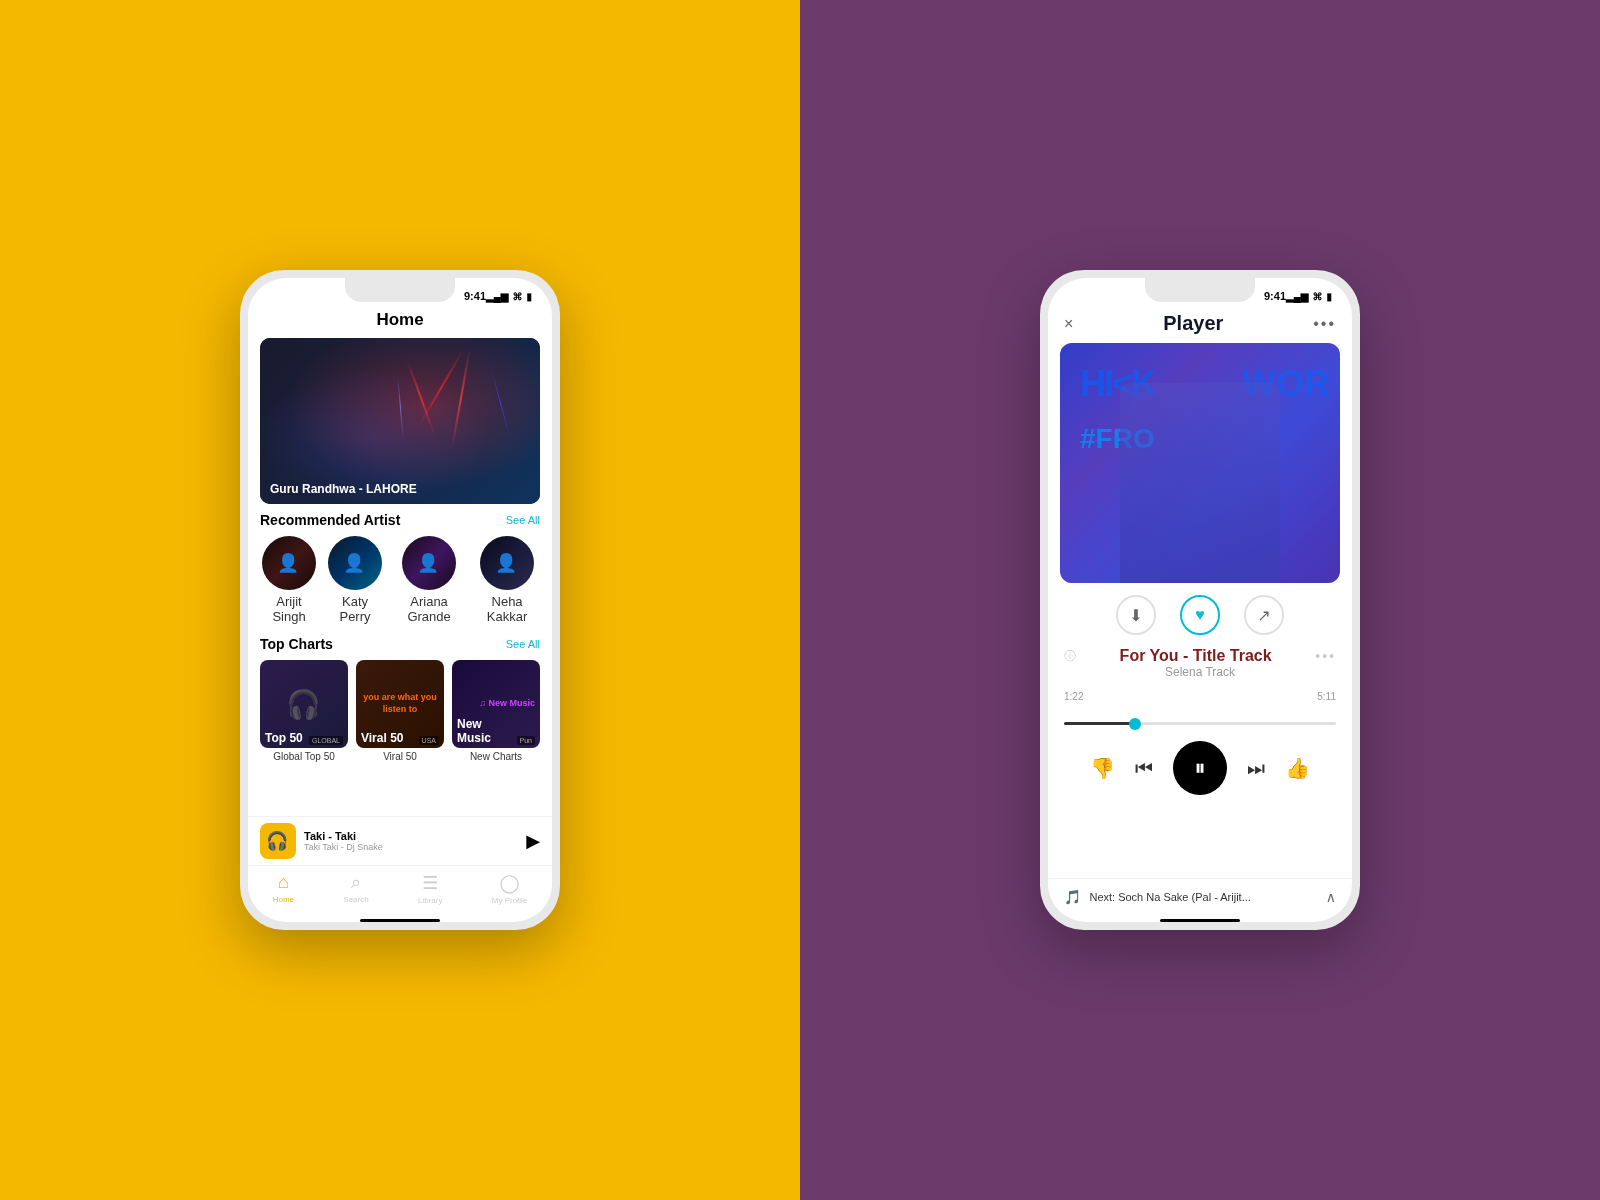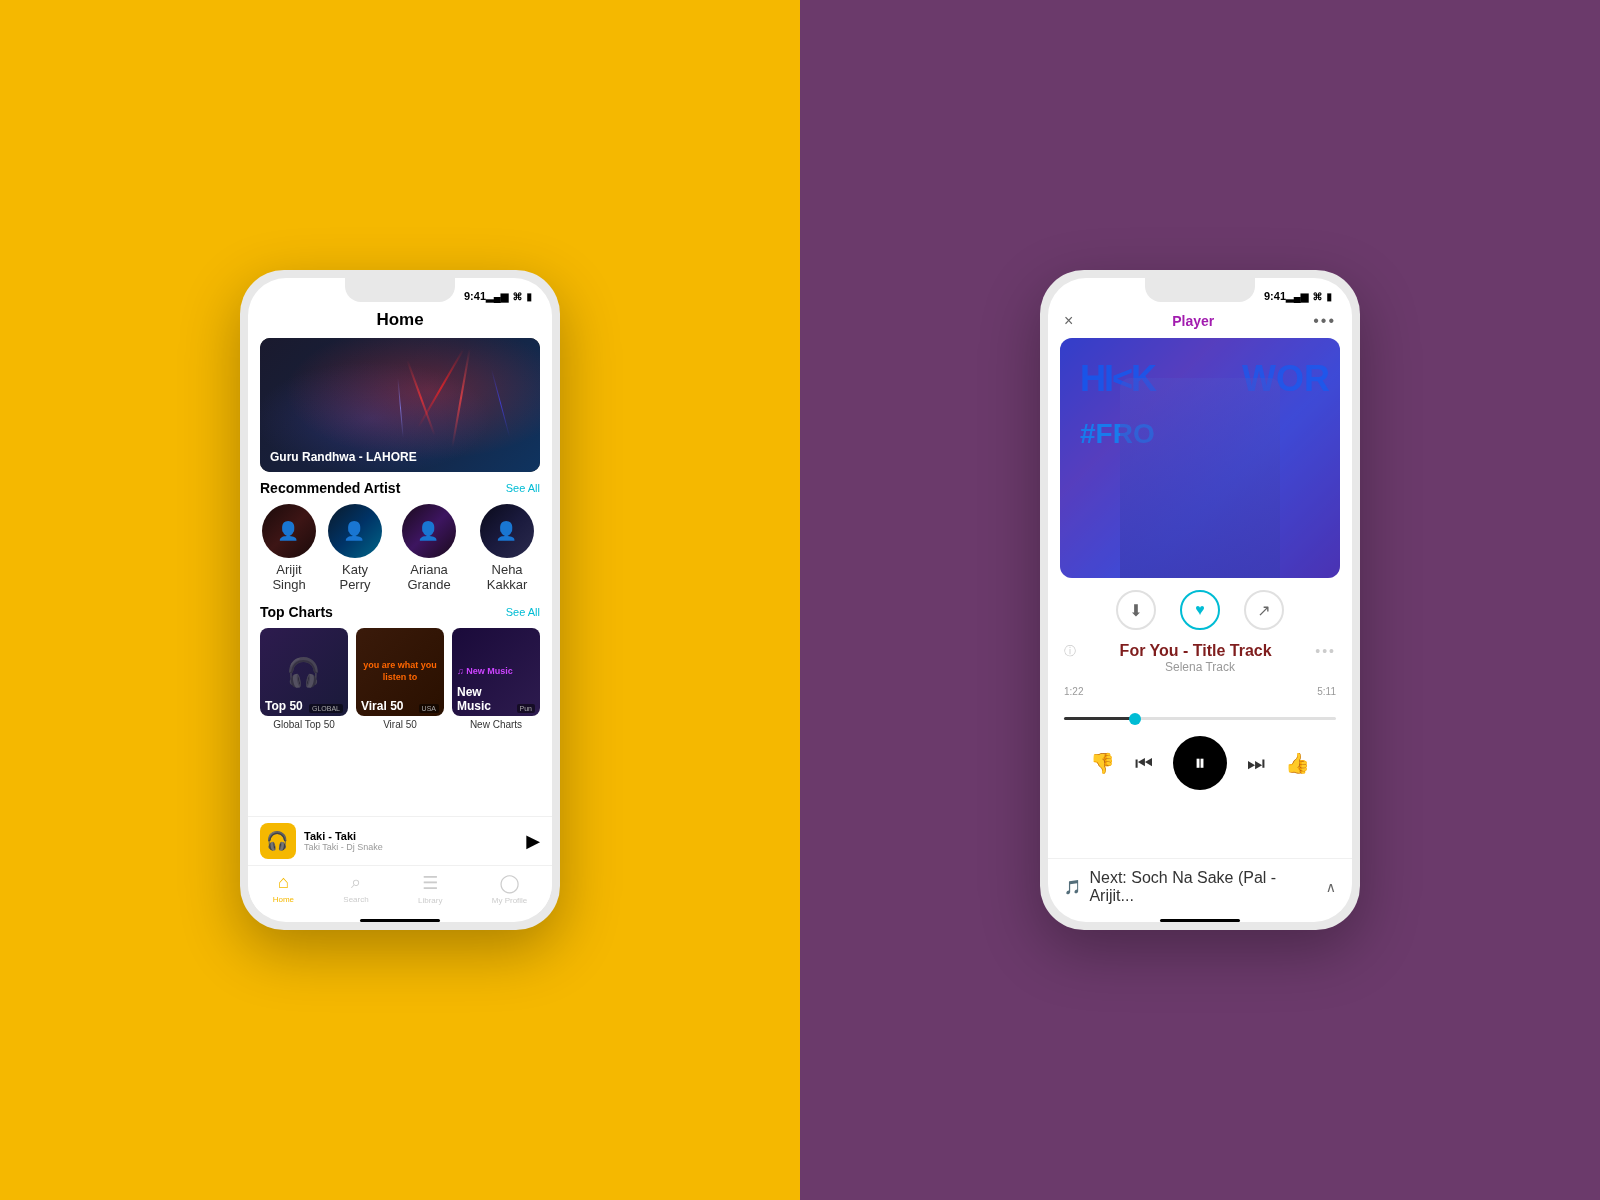--- a/index.html
+++ b/index.html
@@ -90,21 +90,21 @@
       font-size: 17px;
       font-weight: 700;
       color: #000;
       padding: 4px 0 8px;
       flex-shrink: 0;
     }
     .hero-banner {
       margin: 0 12px;
       border-radius: 10px;
       overflow: hidden;
-      height: 134px;
+      height: 166px;
       position: relative;
       flex-shrink: 0;
       background: #111;
     }
     .hero-canvas {
       width: 100%;
       height: 100%;
       background: linear-gradient(135deg, #1a1a2e 0%, #16213e 50%, #0f3460 100%);
       position: relative;
       overflow: hidden;
@@ -198,21 +198,21 @@
     }
     .chart-bg-viral {
       background: linear-gradient(135deg, #3a1a0a 0%, #2a1000 100%);
       width: 100%; height: 100%;
       display: flex; align-items: center; justify-content: center;
       position: relative;
     }
     .chart-bg-punjabi {
       background: linear-gradient(135deg, #1a0a3a 0%, #2d1b4e 100%);
       width: 100%; height: 100%;
-      display: flex; align-items: center; justify-content: flex-start;
+      display: flex; align-items: center; justify-content: flex-end;
       position: relative;
     }
     .chart-overlay {
       position: absolute;
       bottom: 0; left: 0; right: 0;
       padding: 3px 5px;
       display: flex;
       justify-content: space-between;
       align-items: flex-end;
     }
@@ -349,23 +349,23 @@
       justify-content: space-between;
       align-items: center;
       padding: 6px 16px 8px;
       flex-shrink: 0;
     }
     .player-close {
       font-size: 16px;
       color: #666;
     }
     .player-title {
-      font-size: 14px;
+      font-size: 20px;
       font-weight: 700;
-      color: #a21caf;
+      color: #0f172a;
     }
     .player-more {
       font-size: 16px;
       color: #666;
       letter-spacing: 2px;
     }
     .album-art {
       margin: 0 12px;
       border-radius: 12px;
       overflow: hidden;
@@ -545,21 +545,21 @@
       padding: 10px 16px;
       border-top: 1px solid #f0f0f0;
       gap: 8px;
       flex-shrink: 0;
     }
     .next-icon {
       font-size: 14px;
       color: #666;
     }
     .next-text {
-      font-size: 16px;
+      font-size: 11px;
       color: #333;
       flex: 1;
     }
     .next-chevron {
       font-size: 14px;
       color: #666;
     }
 
     
     .streak { position:absolute; border-radius:2px; opacity:0.7; }

